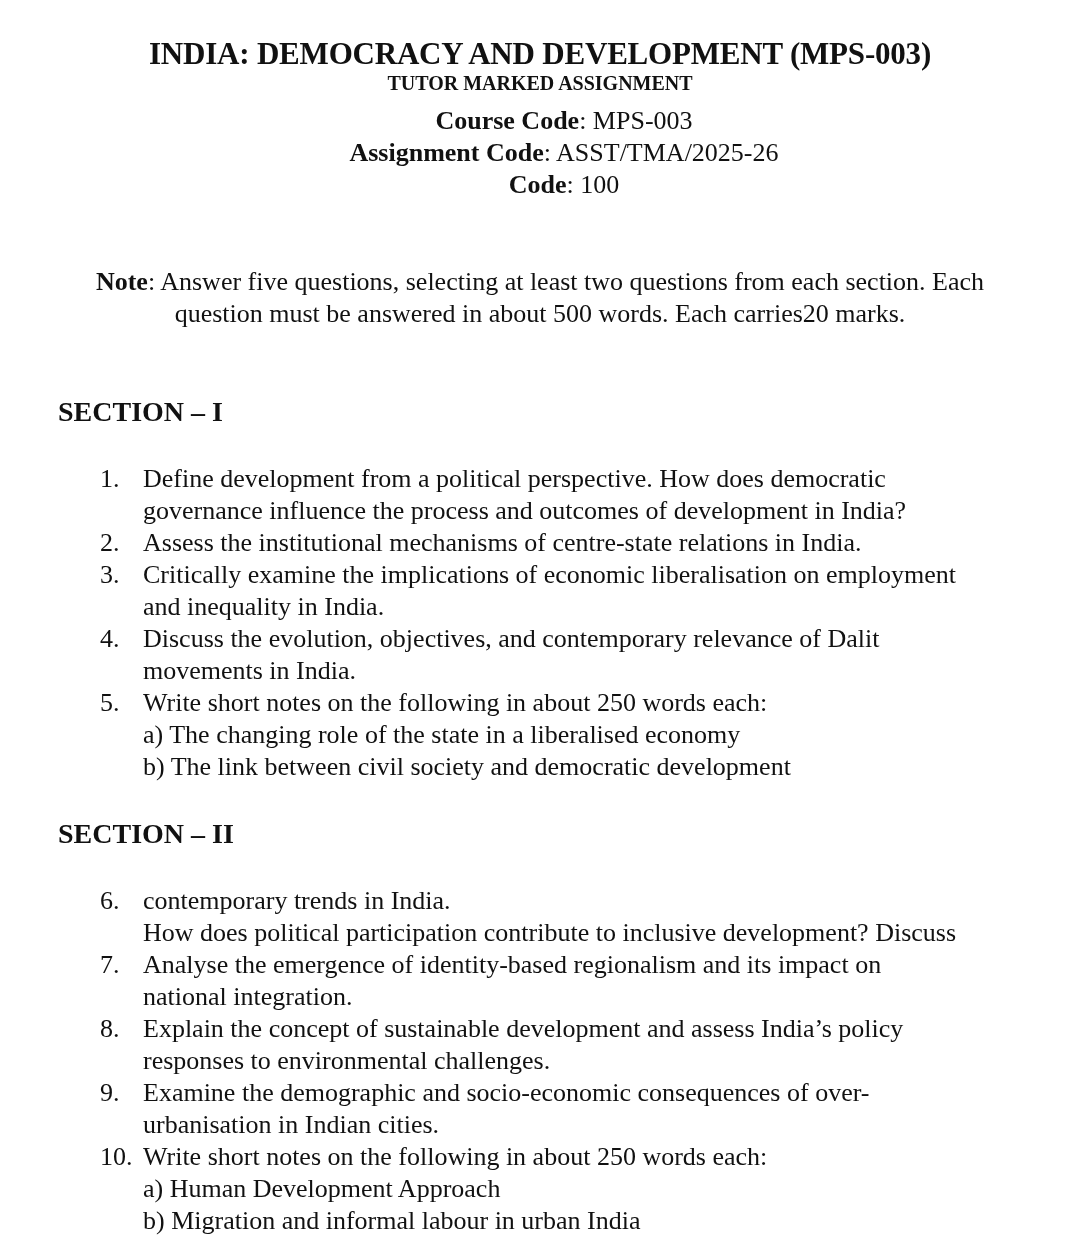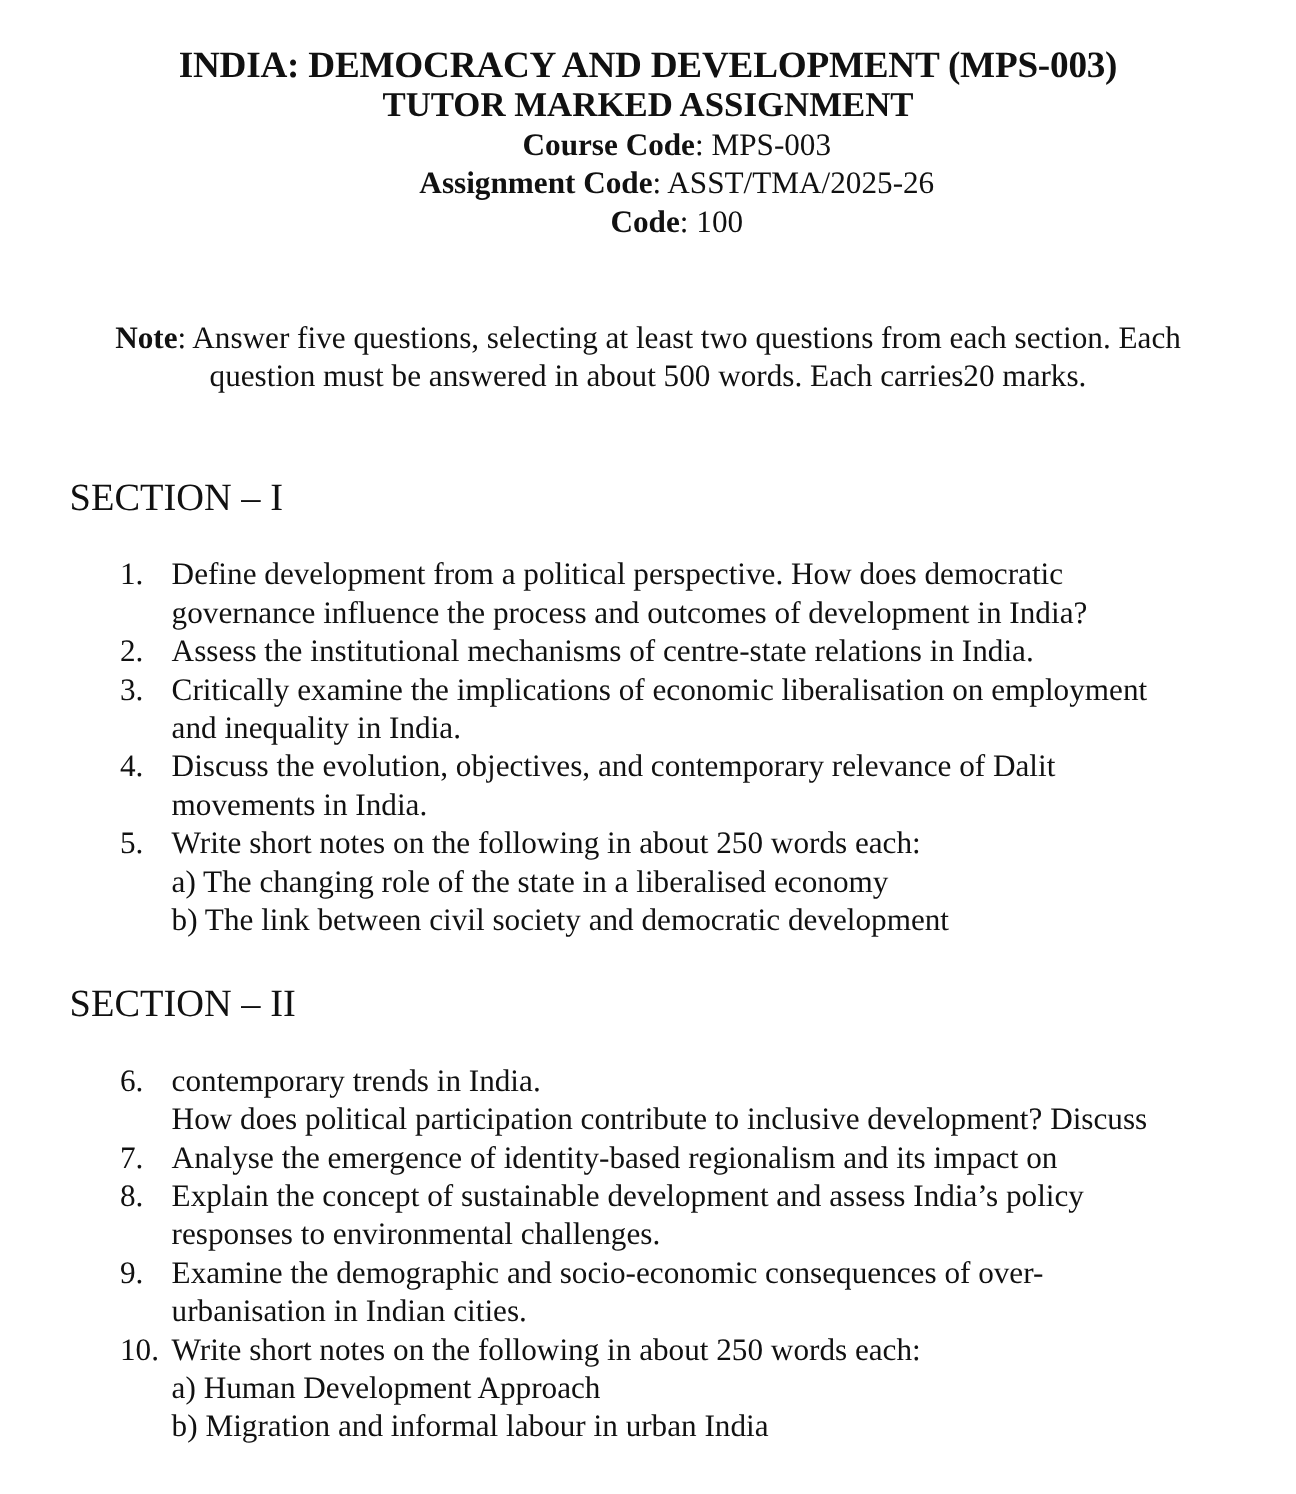--- a/index.html
+++ b/index.html
@@ -29,21 +29,21 @@
       white-space: nowrap;
     }
     .title {
       top: 36px;
       font-size: 31px;
       font-weight: bold;
       letter-spacing: -0.2px;
     }
     .subtitle {
       top: 72px;
-      font-size: 29px;
+      font-size: 20px;
       font-weight: bold;
     }
     .meta {
       font-size: 26px;
       padding-left: 24px;
     }
     .meta b { font-weight: bold; }
     .meta-course { top: 106px; }
     .meta-assign { top: 138px; }
     .meta-marks { top: 170px; }
@@ -55,22 +55,22 @@
       top: 266px;
       font-size: 26px;
       line-height: 32px;
       text-align: center;
     }
     .note b { font-weight: bold; }
 
     .section-heading {
       position: absolute;
       left: 58px;
-      font-size: 32px;
-      font-weight: normal;
+      font-size: 28px;
+      font-weight: bold;
       white-space: nowrap;
     }
     .sec1-heading { top: 396px; }
     .sec2-heading { top: 818px; }
 
     .qlist {
       position: absolute;
       left: 100px;
       width: 930px;
       margin: 0;
@@ -154,20 +154,21 @@
 
   <ol class="qlist sec2-list">
     <li class="q">
       <span class="num">6.</span>
       <span class="text">contemporary trends in India.</span>
       <span class="text">How does political participation contribute to inclusive development? Discuss</span>
     </li>
     <li class="q">
       <span class="num">7.</span>
       <span class="text">Analyse the emergence of identity-based regionalism and its impact on</span>
+      <span class="text">national integration.</span>
     </li>
     <li class="q">
       <span class="num">8.</span>
       <span class="text">Explain the concept of sustainable development and assess India’s policy</span>
       <span class="text">responses to environmental challenges.</span>
     </li>
     <li class="q">
       <span class="num">9.</span>
       <span class="text">Examine the demographic and socio-economic consequences of over-</span>
       <span class="text">urbanisation in Indian cities.</span>

